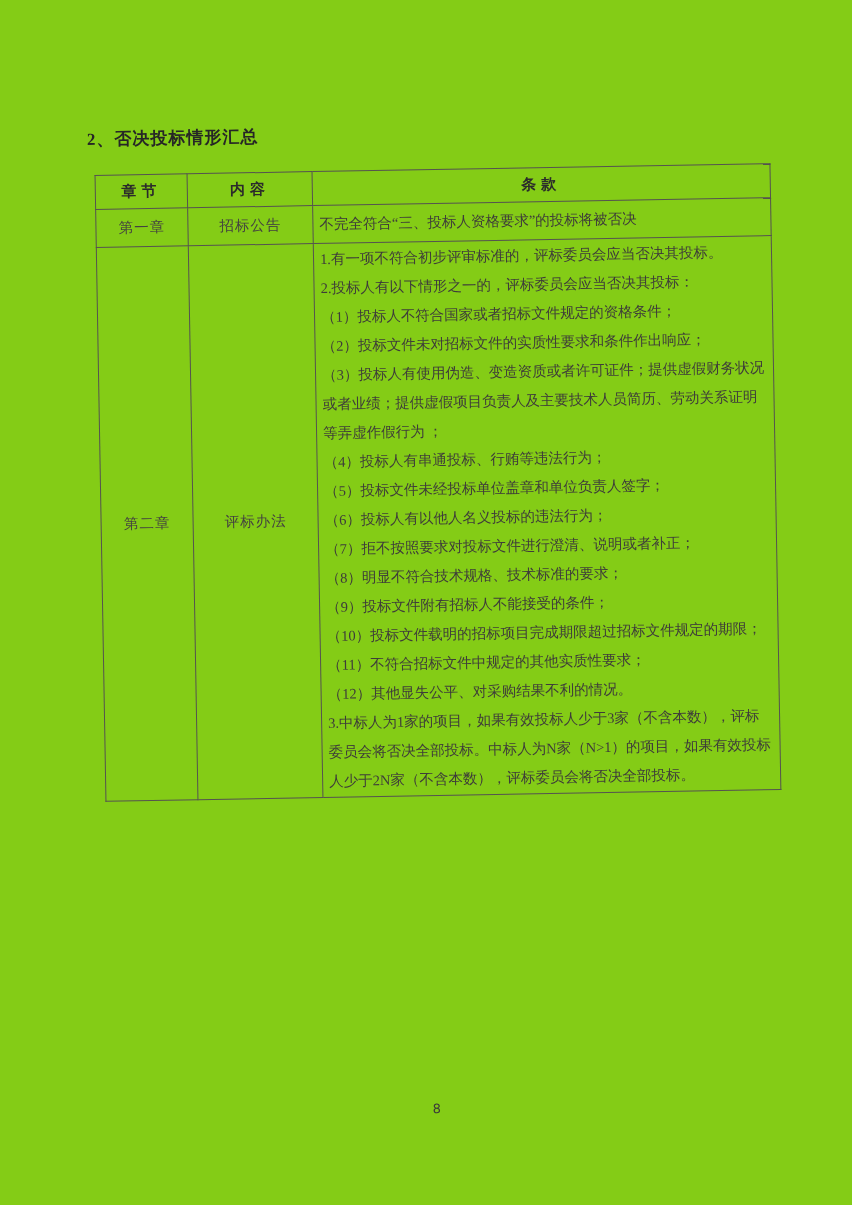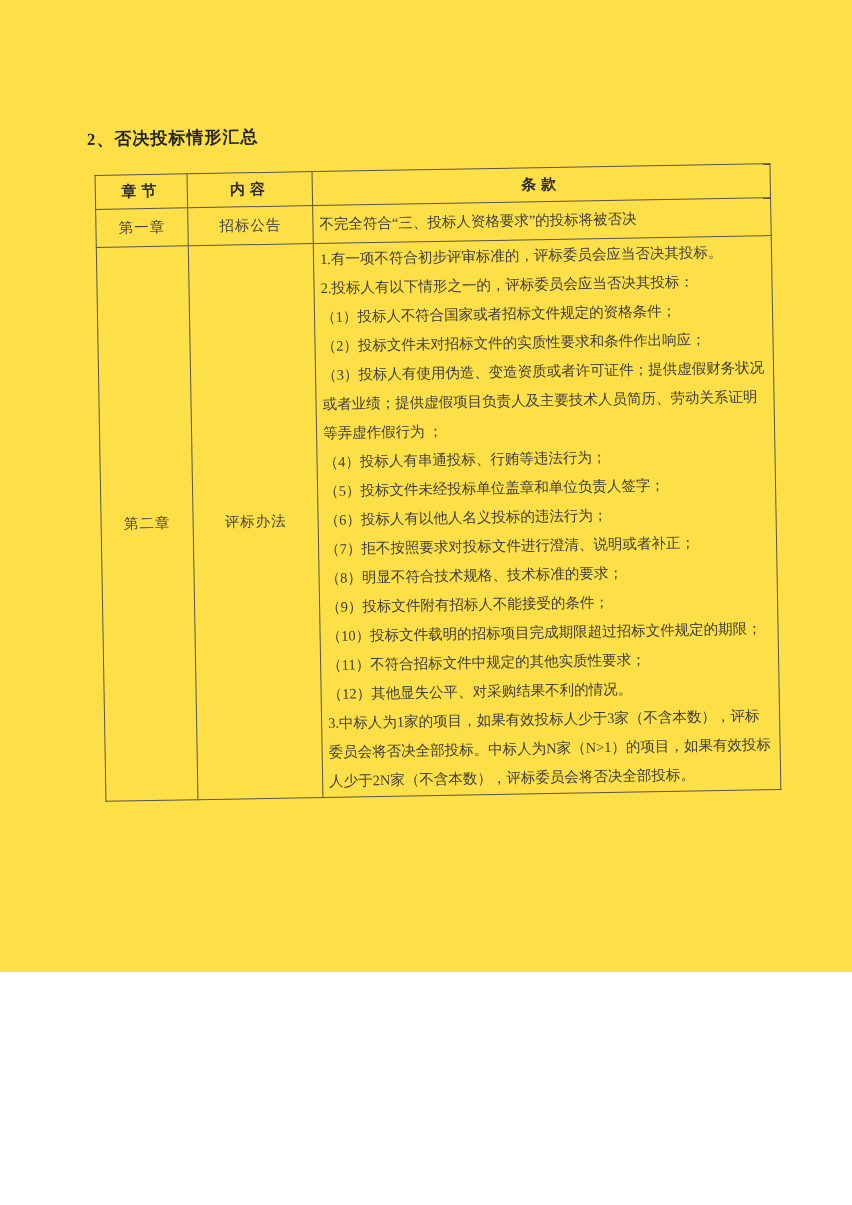--- a/index.html
+++ b/index.html
@@ -3,22 +3,22 @@
 <meta charset="utf-8">
 <style>
   html, body {
     margin: 0;
     padding: 0;
     background: #ffffff;
   }
   .sheet {
     position: relative;
     width: 852px;
-    height: 972px;
-    background: #fde047;
+    height: 1205px;
+    background: #84cc16;
     overflow: hidden;
     font-family: "Liberation Serif", serif;
   }
   
   .scan-content {
     position: absolute;
     inset: 0;
     transform: rotate(-1deg);
     transform-origin: 437px 485px;
   }

